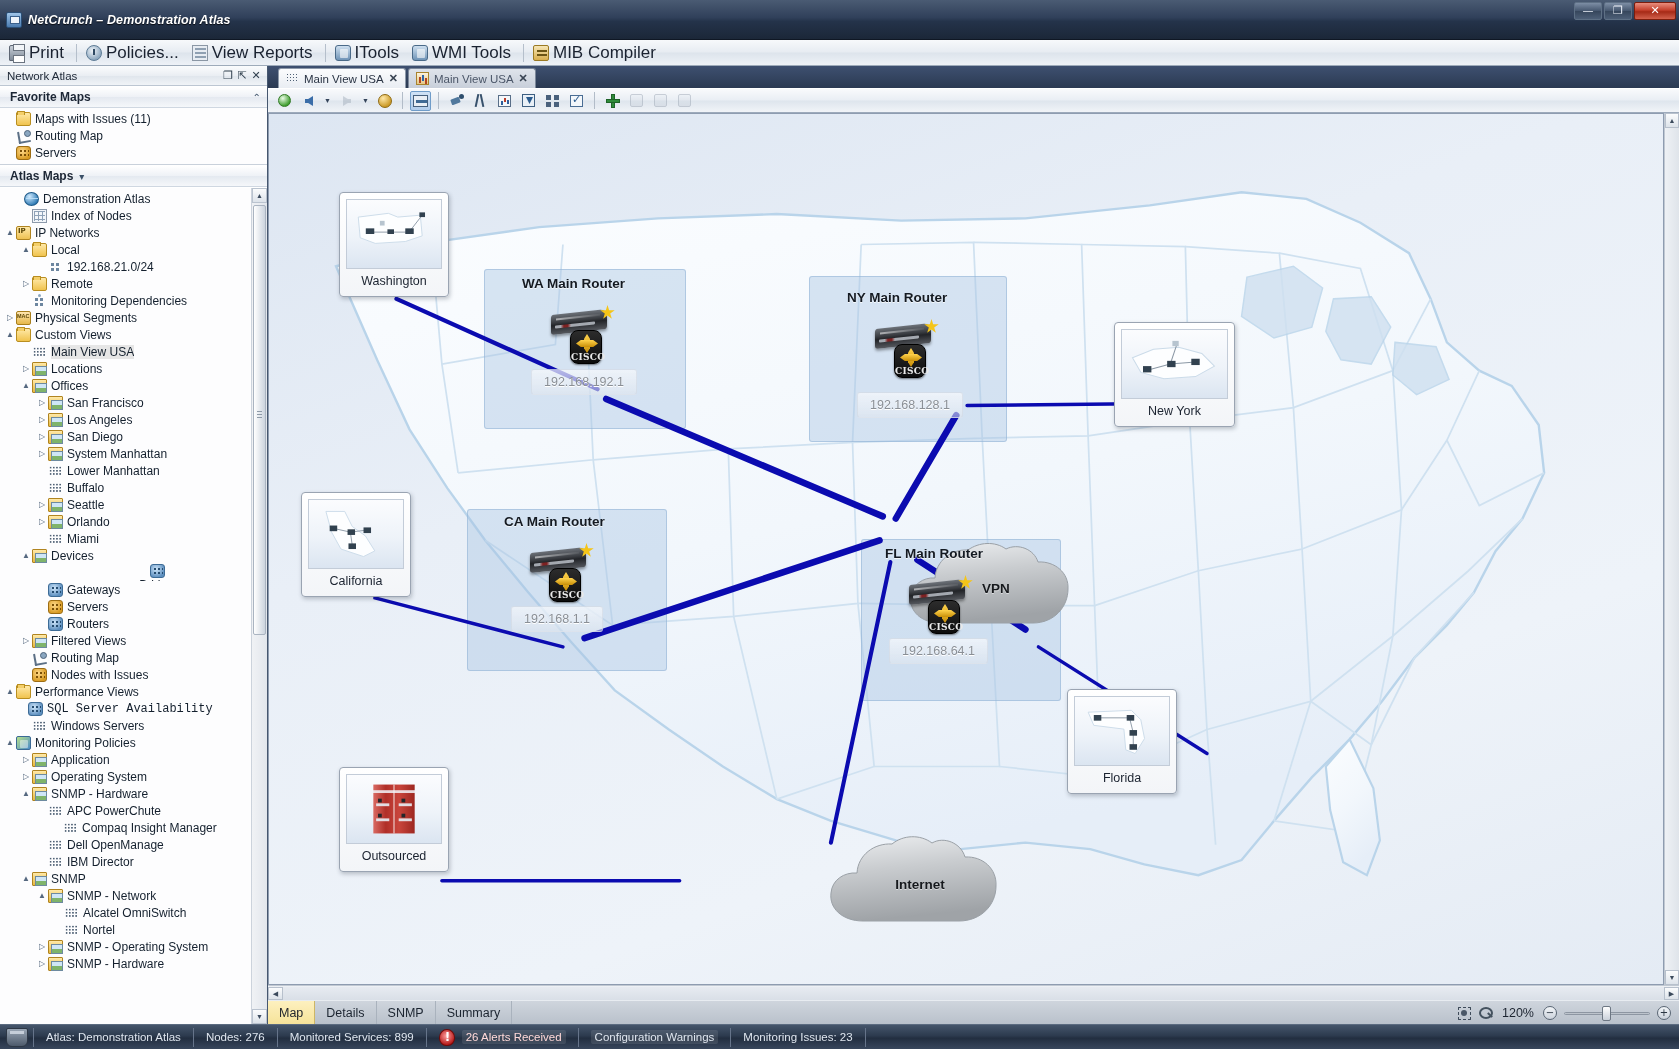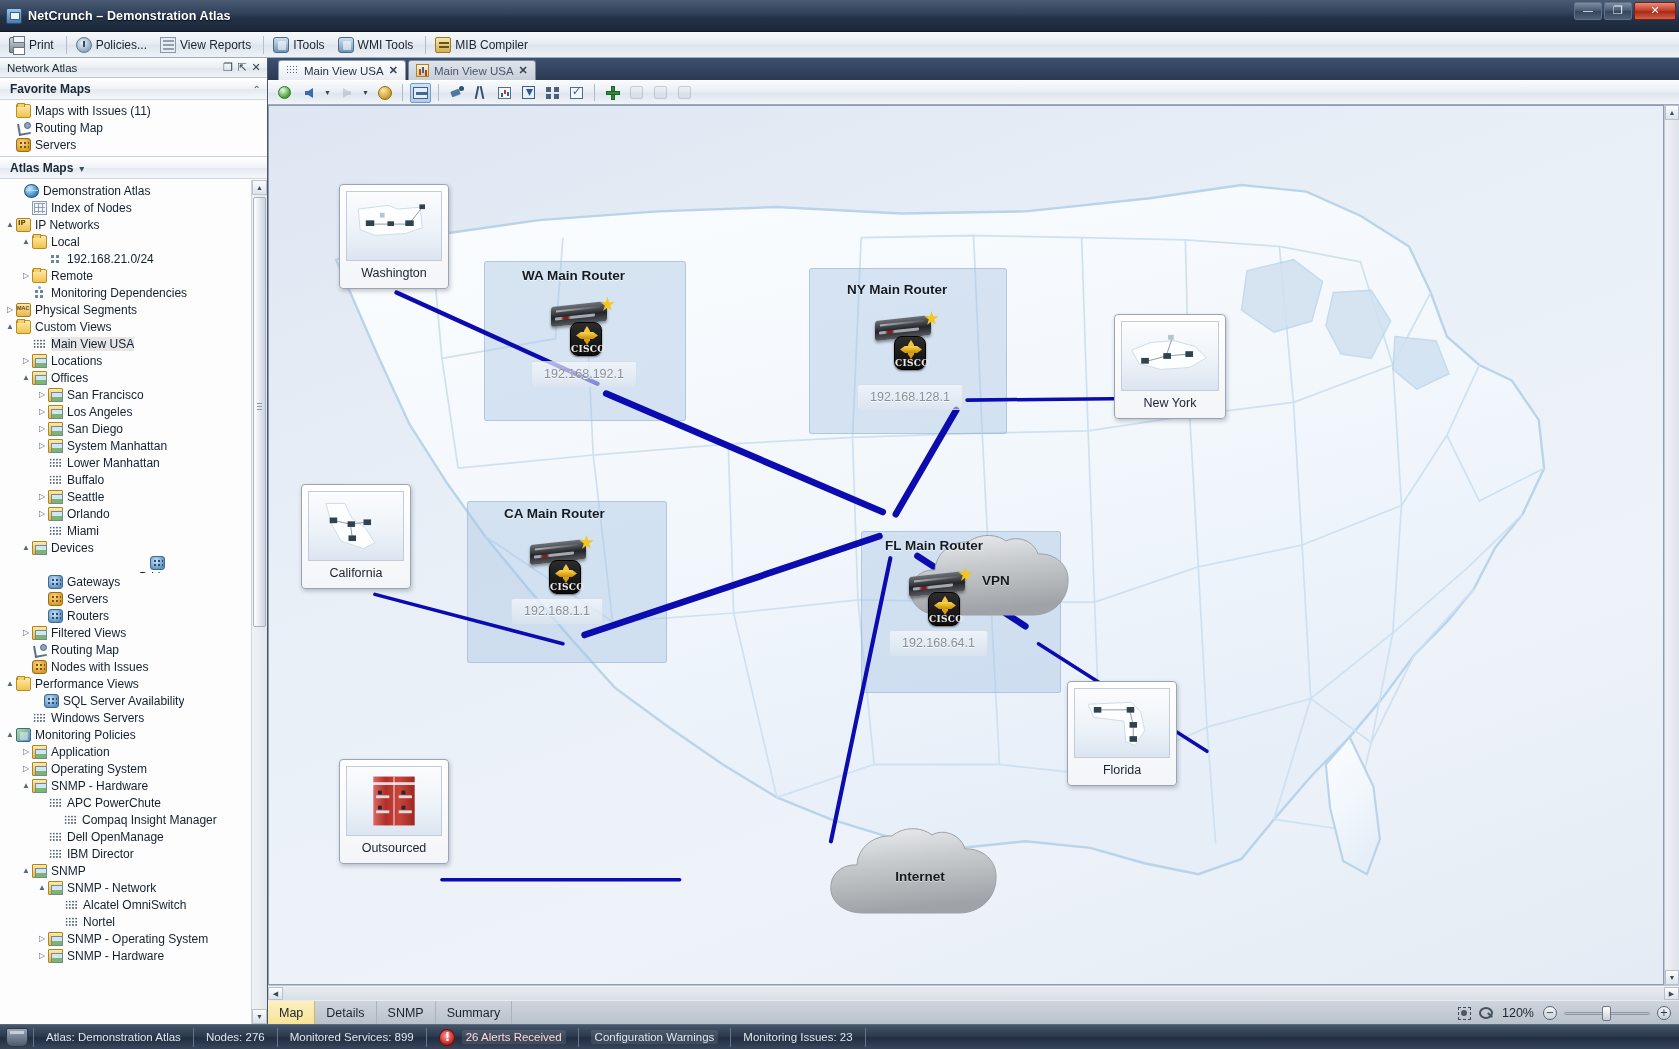--- a/index.html
+++ b/index.html
@@ -11,25 +11,26 @@
   }
   .app {
     position: relative;
     width: 1679px; height: 1049px;
     display: flex; flex-direction: column;
     background: linear-gradient(180deg,#2b3b52 0%,#1e2a3c 100%);
   }
 
   
   .titlebar {
-    height: 32px; flex: none;
+    height: 40px; flex: none;
     background: linear-gradient(180deg,#4a5b73 0%,#30405a 45%,#24334a 55%,#1b2738 100%);
     display: flex; align-items: center;
     position: relative;
     border-bottom: 1px solid #0f1724;
+    font-style: italic;
   }
   .titlebar .app-icon {
     width: 16px; height: 16px; margin-left: 6px; margin-right: 6px;
     background: linear-gradient(180deg,#9fc4e8,#4a7bb0);
     border: 1px solid #2a4f77; border-radius: 2px;
     position: relative;
   }
   .titlebar .app-icon::after{
     content:""; position:absolute; left:3px; top:3px; width:8px; height:6px;
     background:#eef4fb; border:1px solid #3a608c;
@@ -67,21 +68,21 @@
   
   .toolbar {
     height: 26px; flex: none;
     background: linear-gradient(180deg,#f7f9fb 0%,#e7ecf2 48%,#dde4ec 52%,#eef2f7 100%);
     display: flex; align-items: center;
     border-bottom: 1px solid #9eabba;
     padding-left: 4px; gap: 0px;
   }
   .tb-btn {
     display: flex; align-items: center; gap: 4px;
-    font-size: 12px; color: #1a2230; padding: 2px 7px 2px 4px; height: 22px;
+    font-size: 17px; color: #1a2230; padding: 2px 7px 2px 4px; height: 22px;
     border: 1px solid transparent; border-radius: 2px;
   }
   .tb-sep { width: 1px; height: 18px; background: #b5bfcb; margin: 0 4px; }
   .ic { width: 16px; height: 16px; display: inline-block; position: relative; flex: none; }
 
   
   .ic-print { background: linear-gradient(180deg,#c8cfd8,#7f8b99); border:1px solid #5d6673; border-radius:2px 2px 1px 1px; }
   .ic-print::before{content:"";position:absolute;left:3px;top:-2px;width:10px;height:5px;background:#f2f5f8;border:1px solid #6b7480;}
   .ic-print::after{content:"";position:absolute;left:3px;bottom:-3px;width:10px;height:6px;background:#fff;border:1px solid #6b7480;}
   .ic-policies { background: radial-gradient(circle at 40% 35%, #f2f6fa, #8fa9c0 70%); border-radius: 50%; border:1px solid #5d7governor; border:1px solid #5d7b95; }
@@ -668,21 +669,21 @@
             <div class="tree-row" style="padding-left: 20px;">
               <span class="twisty"></span>
               <span class="tree-ico ti-nodes"></span>
               <span class="lbl">Nodes with Issues</span>
             </div>
             <div class="tree-row" style="padding-left: 4px;">
               <span class="twisty">▲</span>
               <span class="tree-ico ti-folder"></span>
               <span class="lbl">Performance Views</span>
             </div>
-            <div class="tree-row" style="padding-left: 32px;">
+            <div class="tree-row" style="padding-left: 16px; font-family: Liberation Mono, monospace;">
               <span class="twisty"></span>
               <span class="tree-ico ti-nodesb"></span>
               <span class="lbl">SQL Server Availability</span>
             </div>
             <div class="tree-row" style="padding-left: 20px;">
               <span class="twisty"></span>
               <span class="tree-ico ti-dots"></span>
               <span class="lbl">Windows Servers</span>
             </div>
             <div class="tree-row" style="padding-left: 4px;">
@@ -1018,21 +1019,21 @@
                     <rect x="43" y="27" width="7" height="5"></rect>
                   <rect x="62" y="26" width="9" height="6"></rect>
                     <rect x="77" y="9" width="6" height="5"></rect>
                 </g>
                 <rect x="35" y="18" width="5" height="5" fill="#b7c4cf"></rect>
               </svg>
             </div>
             <div class="cap">Washington</div>
           </div>
 
-          <div class="thumbcard" style="left:845px; top:208px; width:112px;">
+          <div class="thumbcard" style="left:845px; top:208px; width:121px;">
             <div class="pic">
               <svg viewBox="0 0 100 64" width="100%" height="100%">
                 <path d="M10,26 L30,18 L54,16 L76,22 L88,34 L70,44 L40,46 L18,40 Z" fill="#fdfeff" stroke="#cbdbe9"></path>
                 <g stroke="#8c99a6" stroke-width="1" fill="none">
                   <line x1="24" y1="38" x2="46" y2="32"></line>
                     <line x1="46" y1="32" x2="70" y2="30"></line>
                   <line x1="46" y1="32" x2="52" y2="14"></line>
                 </g>
                 <g fill="#31414f">
                   <rect x="20" y="34" width="8" height="6"></rect>

